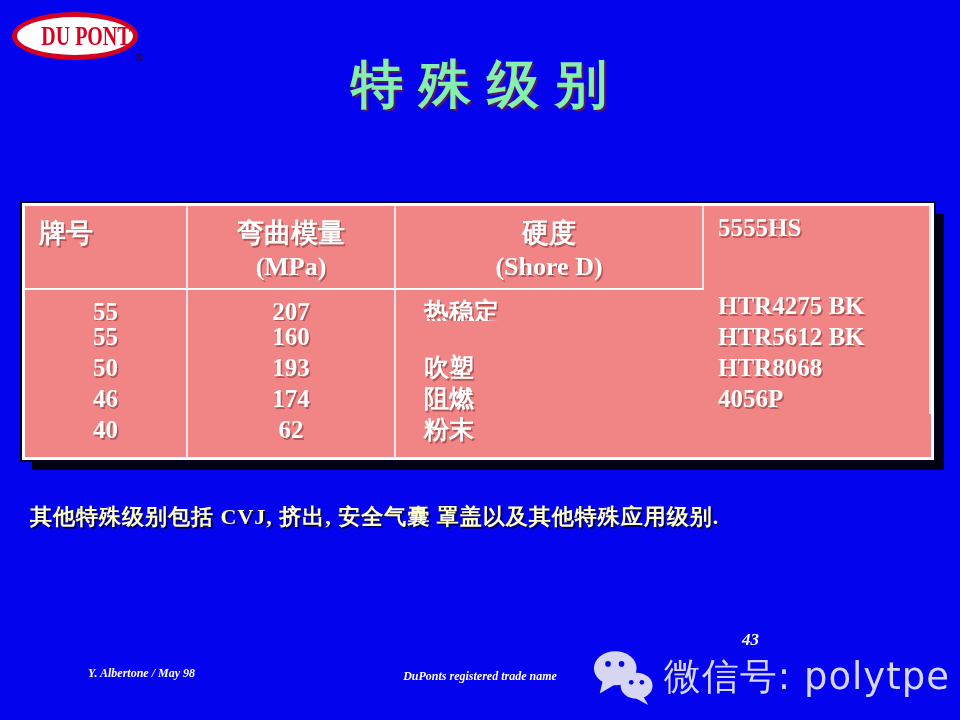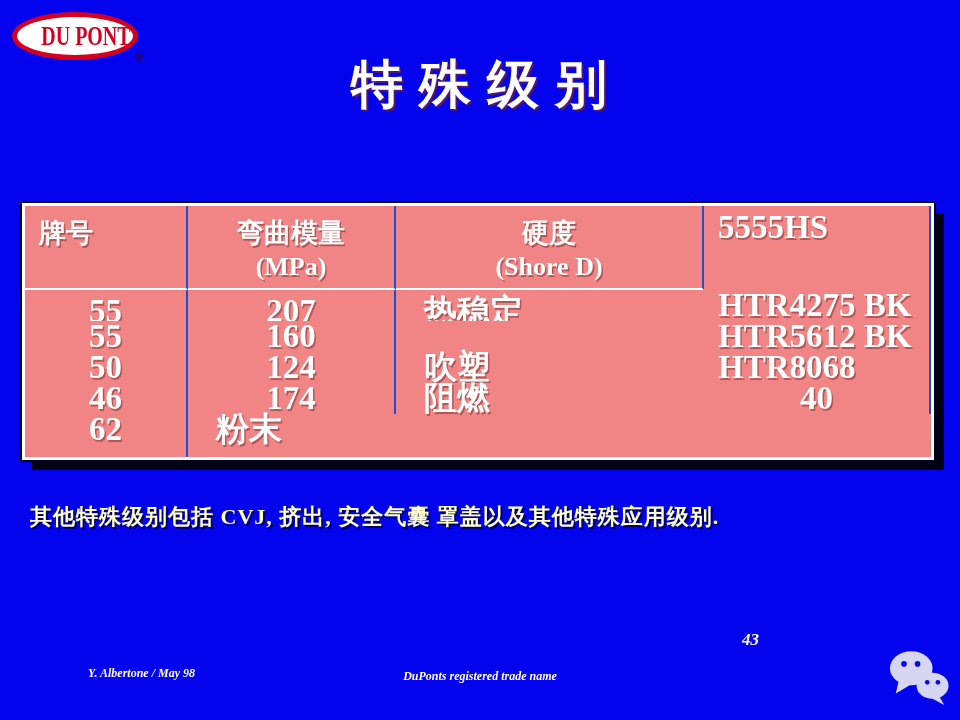--- a/index.html
+++ b/index.html
@@ -19,43 +19,43 @@
   .logo-text{
     color:#d50020;font-weight:bold;font-size:21px;letter-spacing:0px;
     font-family:"Liberation Serif",serif;transform:scaleY(1.25) scaleX(0.95);
     white-space:nowrap;
   }
   .logo-reg{position:absolute;left:124px;top:42px;font-size:10px;color:#3a0008;font-family:"DejaVu Sans",sans-serif;}
 
   
   .title{
     position:absolute;left:0;top:50px;width:960px;text-align:center;
-    font-size:52px;font-weight:bold;color:#ffffff;letter-spacing:16px;
+    font-size:52px;font-weight:bold;color:#86efac;letter-spacing:16px;
     text-shadow:2px 2px 1px rgba(150,40,0,0.55);
     padding-left:14px;box-sizing:border-box;
   }
 
   
   .tbl{
     position:absolute;left:22px;top:203px;
     display:grid;
     grid-template-columns:163px 208px 308px 227px;
     grid-template-rows:84px 31px 31px 31px 31px 43px;
     border:3px solid #ffffff;
     outline:2px solid #000022;
     box-shadow:10px 10px 0 #000014;
     background:#f18585;
   }
   .cell{
     background:#f18585;color:#ffffff;font-weight:bold;
-    font-size:33px;line-height:31px;white-space:nowrap;
+    font-size:25px;line-height:31px;white-space:nowrap;
     text-shadow:1.5px 1.5px 0 rgba(100,30,30,0.45);
   }
   .th{border-bottom:2px solid #ffffff;padding-top:10px;line-height:34px;font-size:27px;}
-  .sep{border-right:2px solid #1d4ed8;}
+  .sep{border-right:2px solid #e5e5e5;}
   .al{padding-left:14px;text-align:left;}
   .ac{text-align:center;}
   .a4{padding-left:28px;text-align:left;}
   .r1{padding-top:6px;}
   .h2line{display:block;font-size:26px;}
 
   
   .note{
     position:absolute;left:30px;top:502px;width:920px;
     font-size:22px;font-weight:bold;color:#ffffc8;letter-spacing:1px;
@@ -116,28 +116,29 @@
     <div class="cell sep ac r1">207</div>
     <div class="cell a4 r1">热稳定</div>
 
     <div class="cell sep al">HTR4275 BK</div>
     <div class="cell sep ac">55</div>
     <div class="cell sep ac">160</div>
     <div class="cell a4"></div>
 
     <div class="cell sep al">HTR5612 BK</div>
     <div class="cell sep ac">50</div>
-    <div class="cell sep ac">124</div>
+    <div class="cell sep ac">193</div>
     <div class="cell a4">吹塑</div>
 
     <div class="cell sep al">HTR8068</div>
     <div class="cell sep ac">46</div>
     <div class="cell sep ac">174</div>
     <div class="cell a4">阻燃</div>
 
+    <div class="cell sep al">4056P</div>
     <div class="cell sep ac">40</div>
     <div class="cell sep ac">62</div>
     <div class="cell a4">粉末</div>
   </div>
 
   <div class="note">其他特殊级别包括 CVJ, 挤出, 安全气囊 罩盖以及其他特殊应用级别.</div>
 
   <div class="footer-item f-author">Y. Albertone / May 98</div>
   <div class="footer-item f-center">DuPonts registered trade name</div>
   <div class="footer-item f-page">43</div>
@@ -150,15 +151,16 @@
         <ellipse cx="46" cy="38" rx="16.5" ry="13.5"></ellipse>
         <polygon points="53,49 58,58 45,51"></polygon>
       </g>
       <g fill="#0303ee">
         <circle cx="16.5" cy="15.5" r="2.9"></circle>
         <circle cx="30.5" cy="15.5" r="2.9"></circle>
         <circle cx="40.5" cy="34.5" r="2.4"></circle>
         <circle cx="51.5" cy="34.5" r="2.4"></circle>
       </g>
     </svg>
+    <span class="wm-label">微信号: polytpe</span>
   </div>
 
 </div>
 
 </body></html>

